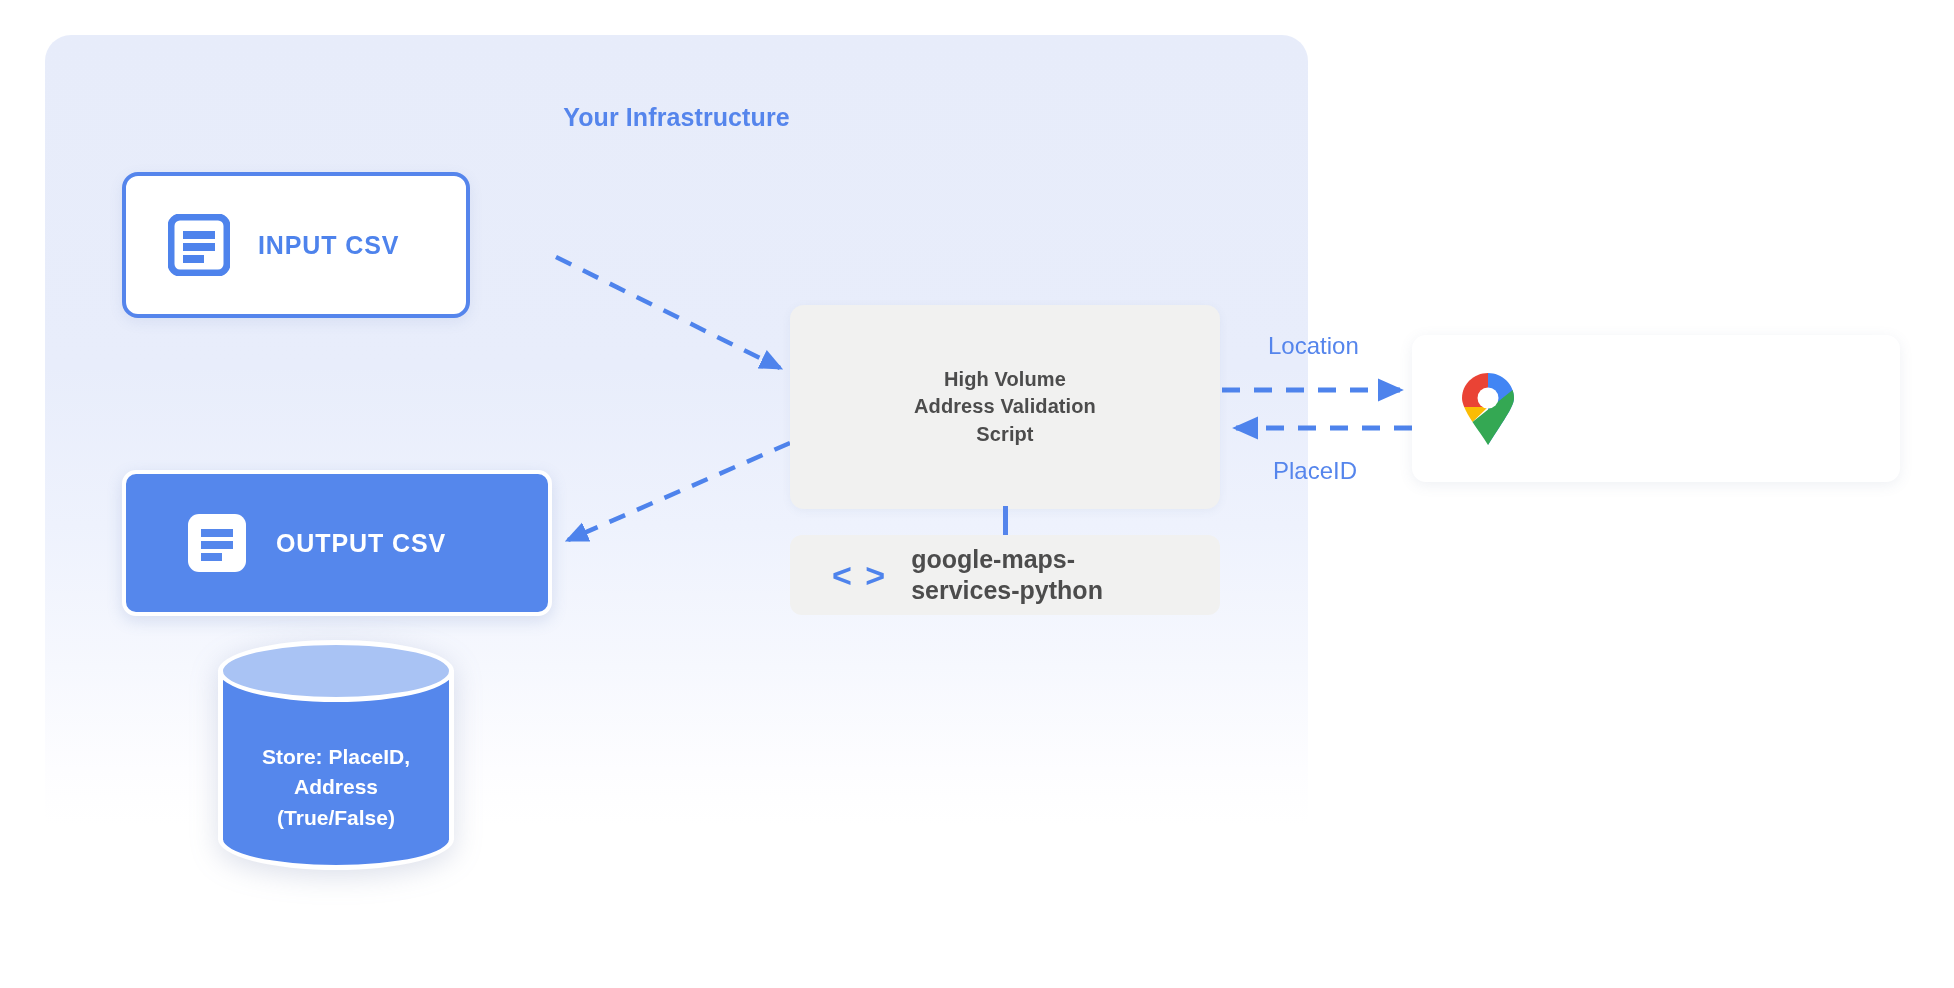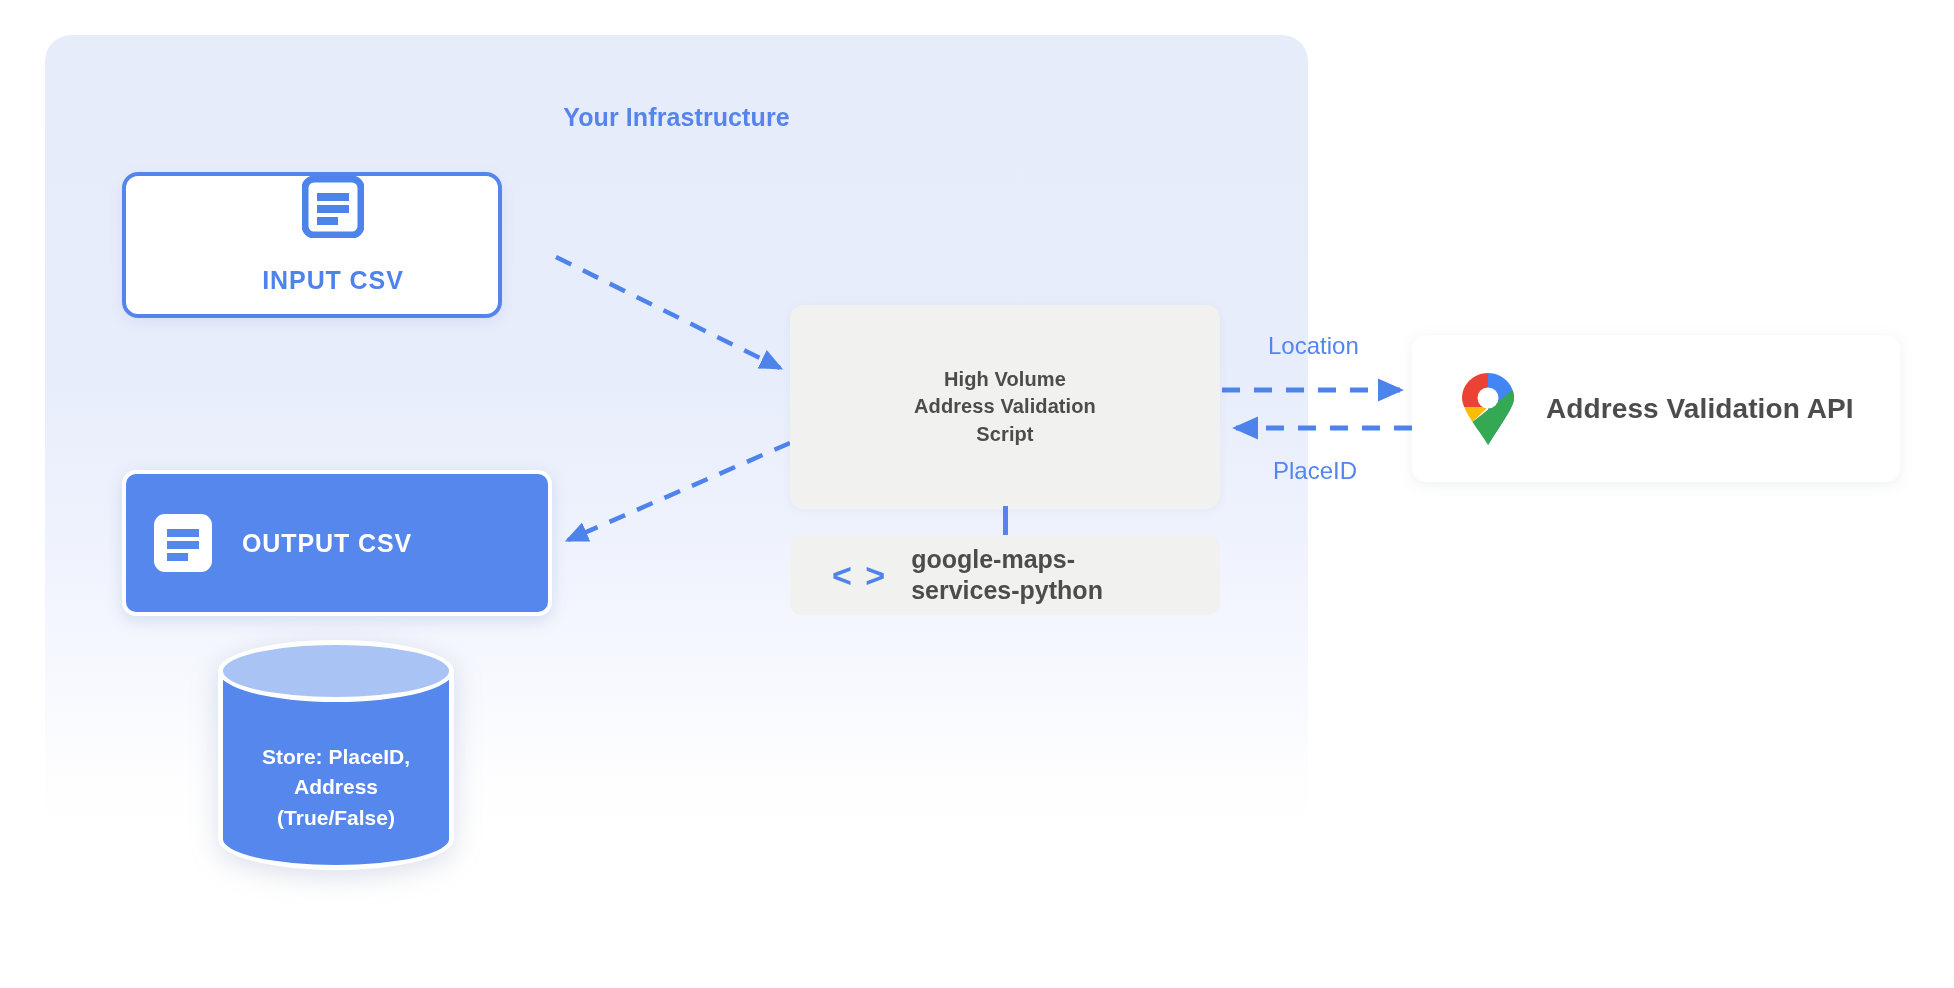--- a/index.html
+++ b/index.html
@@ -52,48 +52,47 @@
     position: absolute;
     box-sizing: border-box;
     display: flex;
     align-items: center;
   }
 
   
   #input-csv {
     left: 122px;
     top: 172px;
-    width: 380px;
+    width: 348px;
     height: 146px;
     background: #ffffff;
     border: 4px solid #5585ec;
     border-radius: 16px;
     box-shadow: 0 4px 14px rgba(80,110,180,0.10);
     padding-left: 42px;
     gap: 28px;
-    flex-direction: column;
   }
   #input-csv .node-label {
     font-size: 25px;
     font-weight: 700;
     letter-spacing: 0.9px;
     color: #4e83ec;
   }
 
   
   #output-csv {
     left: 122px;
     top: 470px;
     width: 430px;
     height: 146px;
     background: #5587ec;
     border: 4px solid #ffffff;
     border-radius: 14px;
     box-shadow: 0 5px 16px rgba(80,110,180,0.18);
-    padding-left: 26px;
+    padding-left: 60px;
     gap: 28px;
   }
   #output-csv .node-label {
     font-size: 25px;
     font-weight: 700;
     letter-spacing: 0.9px;
     color: #ffffff;
   }
 
   
@@ -332,16 +331,15 @@
   </div>
 
   <div class="node" id="api-box">
     <svg class="pin-icon" viewBox="0 0 60 72" xmlns="http://www.w3.org/2000/svg">
       <path d="M30 0 C44 0 56 11 56 25 C56 33 48 44 30 72 C30 72 30 72 30 72 Z" fill="#4285f4"></path>
       <path d="M30 0 C16 0 4 11 4 25 C4 27.5 4.8 30.5 6.2 34 L30 34 Z" fill="#ea4335"></path>
       <path d="M6.2 34 C8 38.5 11 43.5 14.5 49 L30 34 Z" fill="#fbbc04"></path>
       <path d="M14.5 49 C19.5 56.5 25 64 30 72 C48 44 56 33 56 25 C56 22 55.5 19.5 54.6 17 Z" fill="#34a853"></path>
       <circle cx="30" cy="25" r="10.5" fill="#ffffff"></circle>
     </svg>
-    <span class="api-label">Address Validation API</span>
   </div>
 
 </div>
 
 </body></html>

